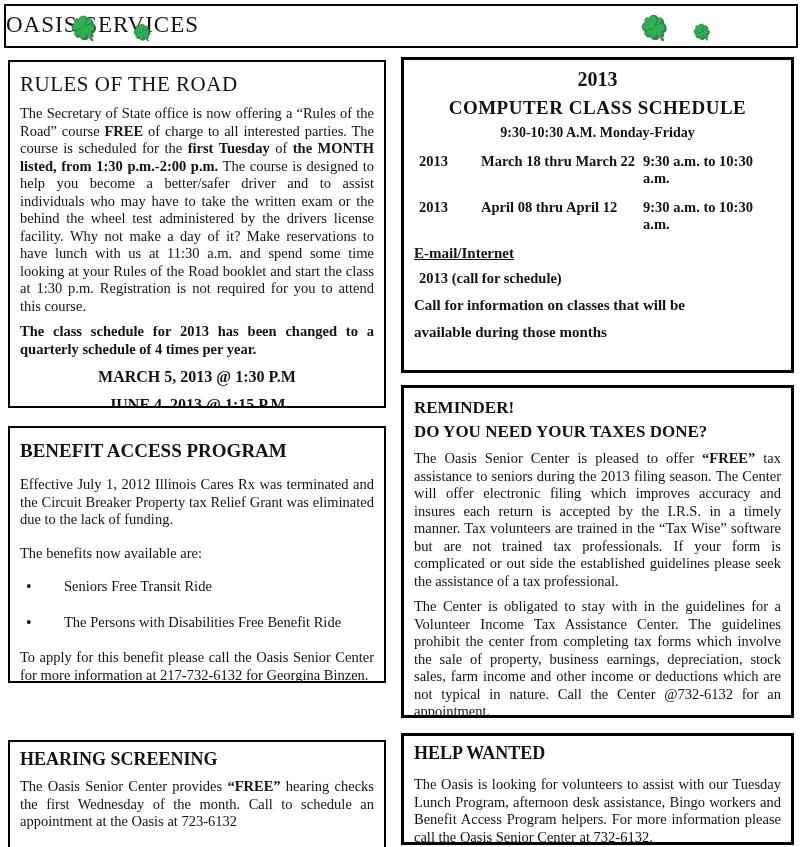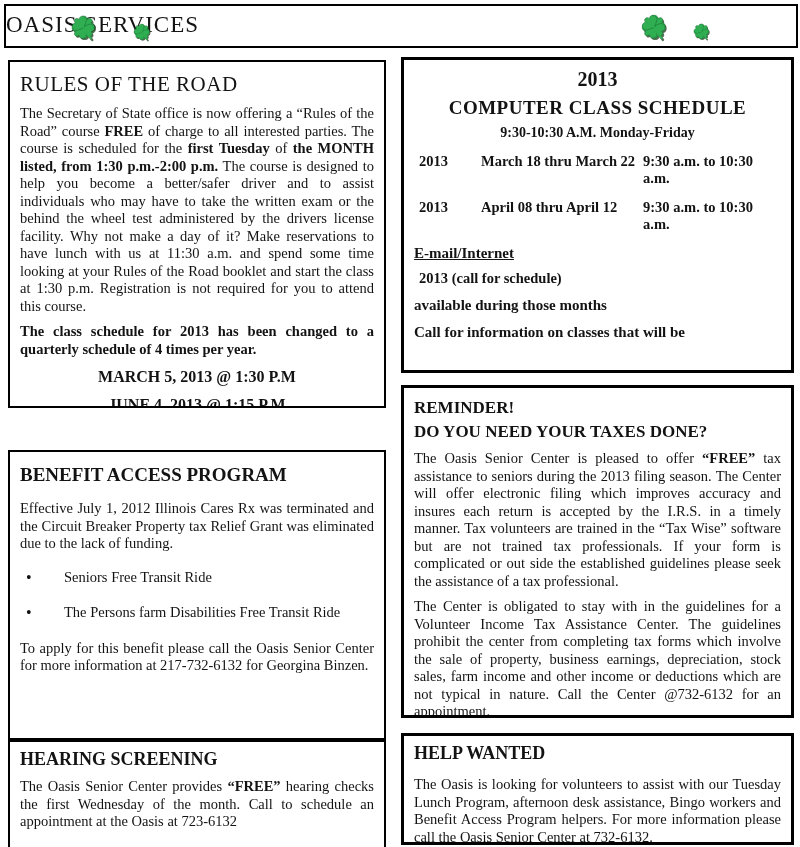--- a/index.html
+++ b/index.html
@@ -22,21 +22,21 @@
   .box{position:absolute;background:#fff;border:2px solid #000;box-sizing:border-box;
        padding:4px 10px;overflow:hidden;}
   .box h2{text-align:left;font-size:18px;margin:4px 0 6px;}
   .box p{font-size:14.5px;line-height:17.5px;text-align:justify;margin:8px 0;}
 
   .rules{left:8px;top:60px;width:378px;height:348px;}
   .rules h2{font-size:21px;font-weight:normal;letter-spacing:.5px;margin:6px 0 8px;}
   .rules .bold-par{font-weight:bold;}
   .rules .date-line{text-align:center;font-weight:bold;font-size:16px;margin:10px 0;}
 
-  .benefit{left:8px;top:426px;width:378px;height:290px;margin-top:24px;}
+  .benefit{left:8px;top:426px;width:378px;height:257px;}
   .benefit h2{font-size:19px;margin:8px 0 14px;}
   .benefit .intro{margin-top:16px;}
   .benefit ul{list-style:none;margin:16px 0 6px;padding:0;}
   .benefit li{font-size:14.5px;line-height:17.5px;margin:0 0 18px;padding-left:44px;position:relative;}
   .benefit li::before{content:"\2022";position:absolute;left:6px;font-size:16px;}
   .benefit .outro{margin-top:14px;}
 
   .hearing{left:8px;top:740px;width:378px;height:121px;}
   .hearing h2{margin:3px 0 4px;}
 
@@ -119,23 +119,24 @@
     <h2>RULES OF THE ROAD</h2>
     <p><span>The Secretary of State office is now offering a “Rules of the Road” course </span><b>FREE</b><span> of charge to all interested parties.  The course is scheduled for the </span><b>first Tuesday</b><span> of </span><b>the MONTH listed, from 1:30 p.m.-2:00 p.m.</b><span>  The course is designed to help you become a better/safer driver and to assist individuals who may have to take the written exam or the behind the wheel test administered by the drivers license facility.  Why not make a day of it?  Make reservations to have lunch with us at 11:30 a.m. and spend some time looking at your Rules of the Road booklet and start the class at 1:30 p.m.  Registration is not required for you to attend this course.</span></p>
     <p class="bold-par">The class schedule for 2013 has been changed to a quarterly schedule of 4 times per year.</p>
     <div class="date-line">MARCH  5, 2013  @ 1:30 P.M</div>
     <div class="date-line">JUNE 4, 2013  @ 1:15 P.M</div>
   </section>
 
   <section class="box benefit">
     <h2>BENEFIT ACCESS PROGRAM</h2>
     <p>Effective July 1, 2012 Illinois Cares Rx was terminated and the Circuit Breaker Property tax Relief Grant was eliminated due to the lack of funding.</p>
+    <p class="intro">The benefits now available are:</p>
     <ul>
       <li>Seniors Free Transit Ride</li>
-      <li>The Persons farm Disabilities Free Transit Ride</li>
+      <li>The Persons with Disabilities Free Benefit Ride</li>
     </ul>
     <p class="outro">To apply for this benefit please call the  Oasis Senior Center for more information  at 217-732-6132 for  Georgina Binzen.</p>
   </section>
 
   <section class="box hearing">
     <h2>HEARING SCREENING</h2>
     <p><span>The Oasis Senior Center provides </span><b>“FREE”</b><span> hearing checks the first Wednesday of the month. Call to schedule an appointment at the Oasis at 723-6132</span></p>
   </section>
 
   <section class="box computer">
@@ -147,22 +148,22 @@
       <span class="sr-dates">March 18 thru March 22</span>
       <span class="sr-time">9:30 a.m. to 10:30 a.m.</span>
     </div>
     <div class="sched-row">
       <span class="sr-year">2013</span>
       <span class="sr-dates">April  08 thru April 12</span>
       <span class="sr-time">9:30 a.m. to 10:30 a.m.</span>
     </div>
     <div class="email-label"><span>E-mail/Internet</span></div>
     <div class="note">2013  (call for schedule)</div>
+    <div class="info">Call for information on classes that will be</div>
     <div class="info">available during those months</div>
-    <div class="info">Call for information on classes that will be</div>
 
   </section>
 
   <section class="box reminder">
     <h2>REMINDER!</h2>
     <h2 class="second">DO YOU NEED YOUR TAXES DONE?</h2>
     <p><span>The Oasis Senior Center is pleased to offer </span><b>“FREE”</b><span> tax assistance to seniors during the 2013 filing season. The Center will offer electronic filing which improves accuracy and insures each return is accepted by the I.R.S. in a timely manner. Tax volunteers are trained in the “Tax Wise” software but are not trained tax professionals. If your form is complicated or out side the established guidelines please seek the  assistance of a tax professional.</span></p>
     <p>The Center is obligated to stay with in the guidelines for a Volunteer   Income Tax Assistance Center. The guidelines prohibit the center from completing tax forms which involve the sale of property, business earnings, depreciation, stock sales, farm income and other income or  deductions which are not typical in nature. Call the Center @732-6132 for an appointment.</p>
   </section>
 

